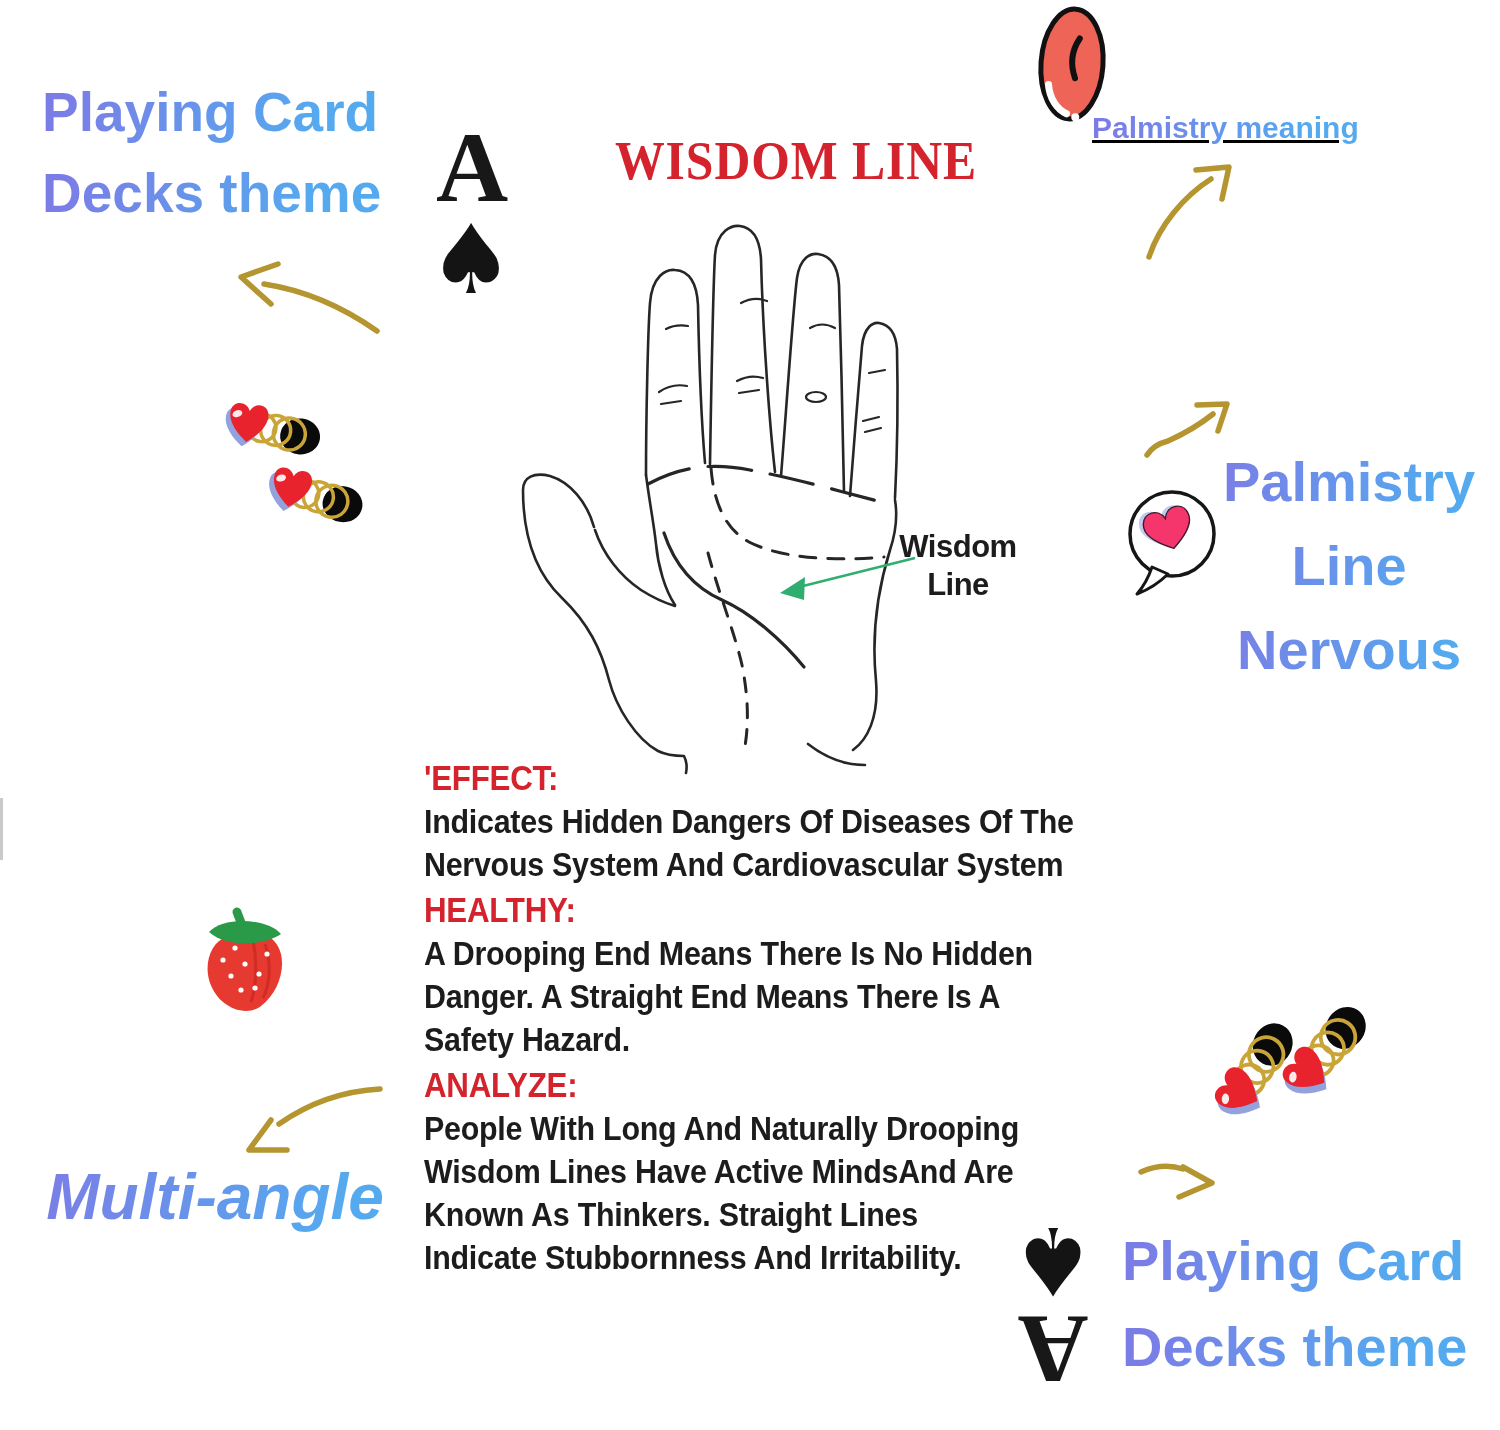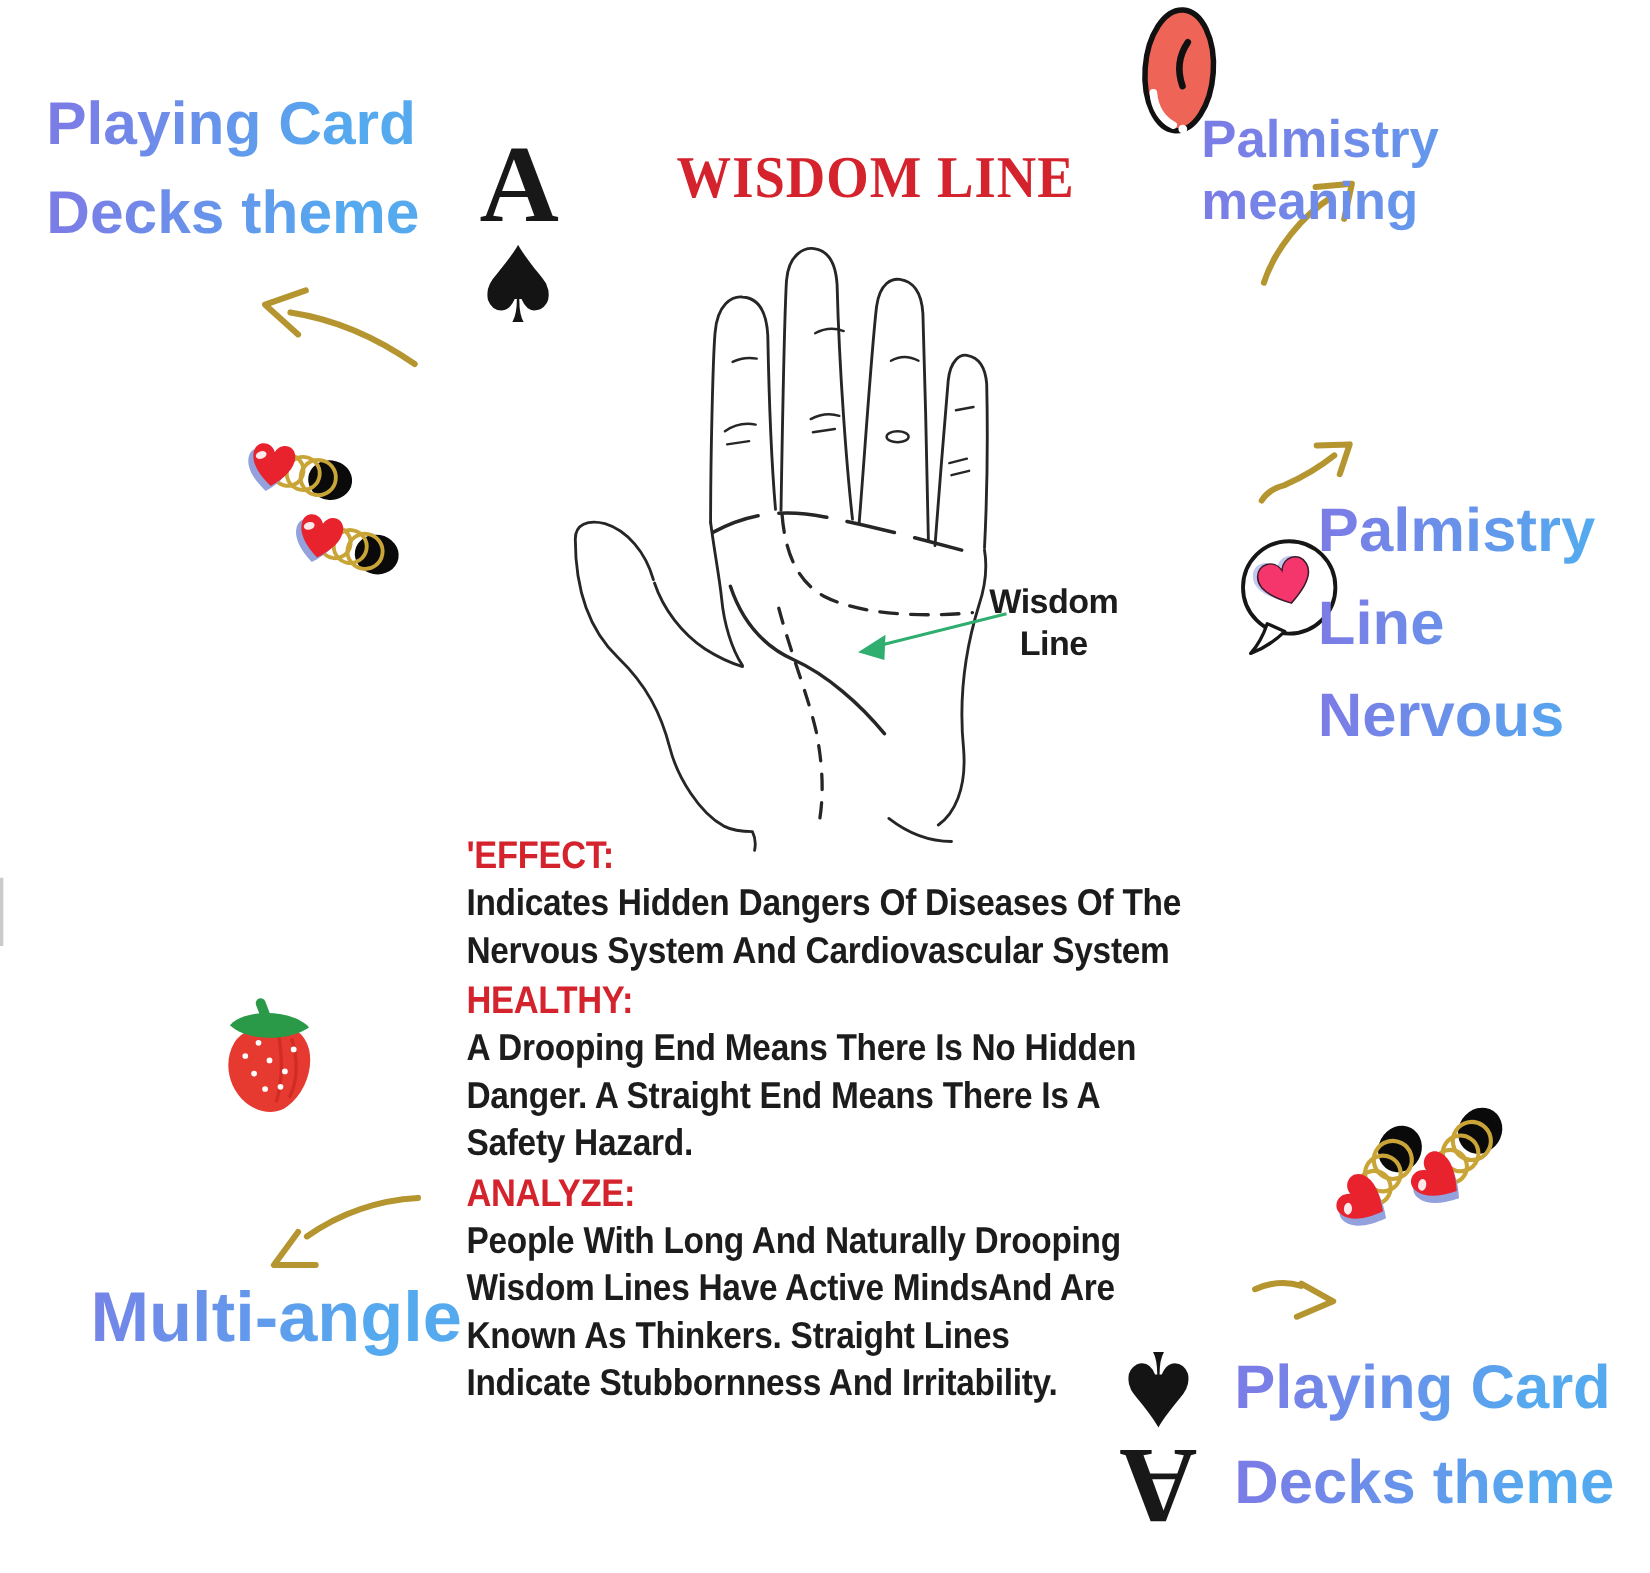--- a/index.html
+++ b/index.html
@@ -5,23 +5,23 @@
   html,body{margin:0;padding:0;background:#fff;}
   #canvas{position:relative;width:1500px;height:1430px;background:#fff;overflow:hidden;
           font-family:"Liberation Sans",sans-serif;}
   .abs{position:absolute;}
   
   .grad{background:linear-gradient(105deg,#7b7de6 8%,#55a9ef 78%);
         -webkit-background-clip:text;background-clip:text;color:transparent;
         font-weight:600;}
   .callout-line{display:block;}
   .label-tl{left:42px;top:72px;font-size:55px;line-height:81px;}
-  .label-tr{left:1092px;top:100px;font-size:48px;line-height:56px;}
-  .label-mr{left:1198px;top:440px;width:302px;font-size:56px;line-height:84px;}
-  .label-bl{left:10px;top:1150px;width:410px;text-align:right;font-size:64px;line-height:94px;}
+  .label-tr{left:1092px;top:100px;font-size:30px;line-height:56px;text-decoration:underline;}
+  .label-mr{left:1198px;top:440px;width:302px;text-align:center;font-size:56px;line-height:84px;}
+  .label-bl{left:10px;top:1150px;width:410px;text-align:center;font-size:64px;line-height:94px;font-style:italic;}
   .label-br{left:1122px;top:1218px;font-size:56px;line-height:86px;}
   
   .rank-t{left:436px;top:118px;font-family:"Liberation Serif",serif;font-weight:600;
           font-size:100px;line-height:100px;color:#181818;}
   .suit-t{left:428px;top:210px;width:86px;text-align:center;font-family:"DejaVu Sans",sans-serif;
           font-size:96px;line-height:100px;color:#141414;}
   .corner-b{left:1000px;top:1210px;width:106px;height:184px;transform:rotate(180deg);}
   .corner-b .rank-b{display:block;text-align:center;font-family:"Liberation Serif",serif;
           font-weight:600;font-size:98px;line-height:88px;color:#181818;}
   .corner-b .suit-b{display:block;text-align:center;font-family:"DejaVu Sans",sans-serif;

